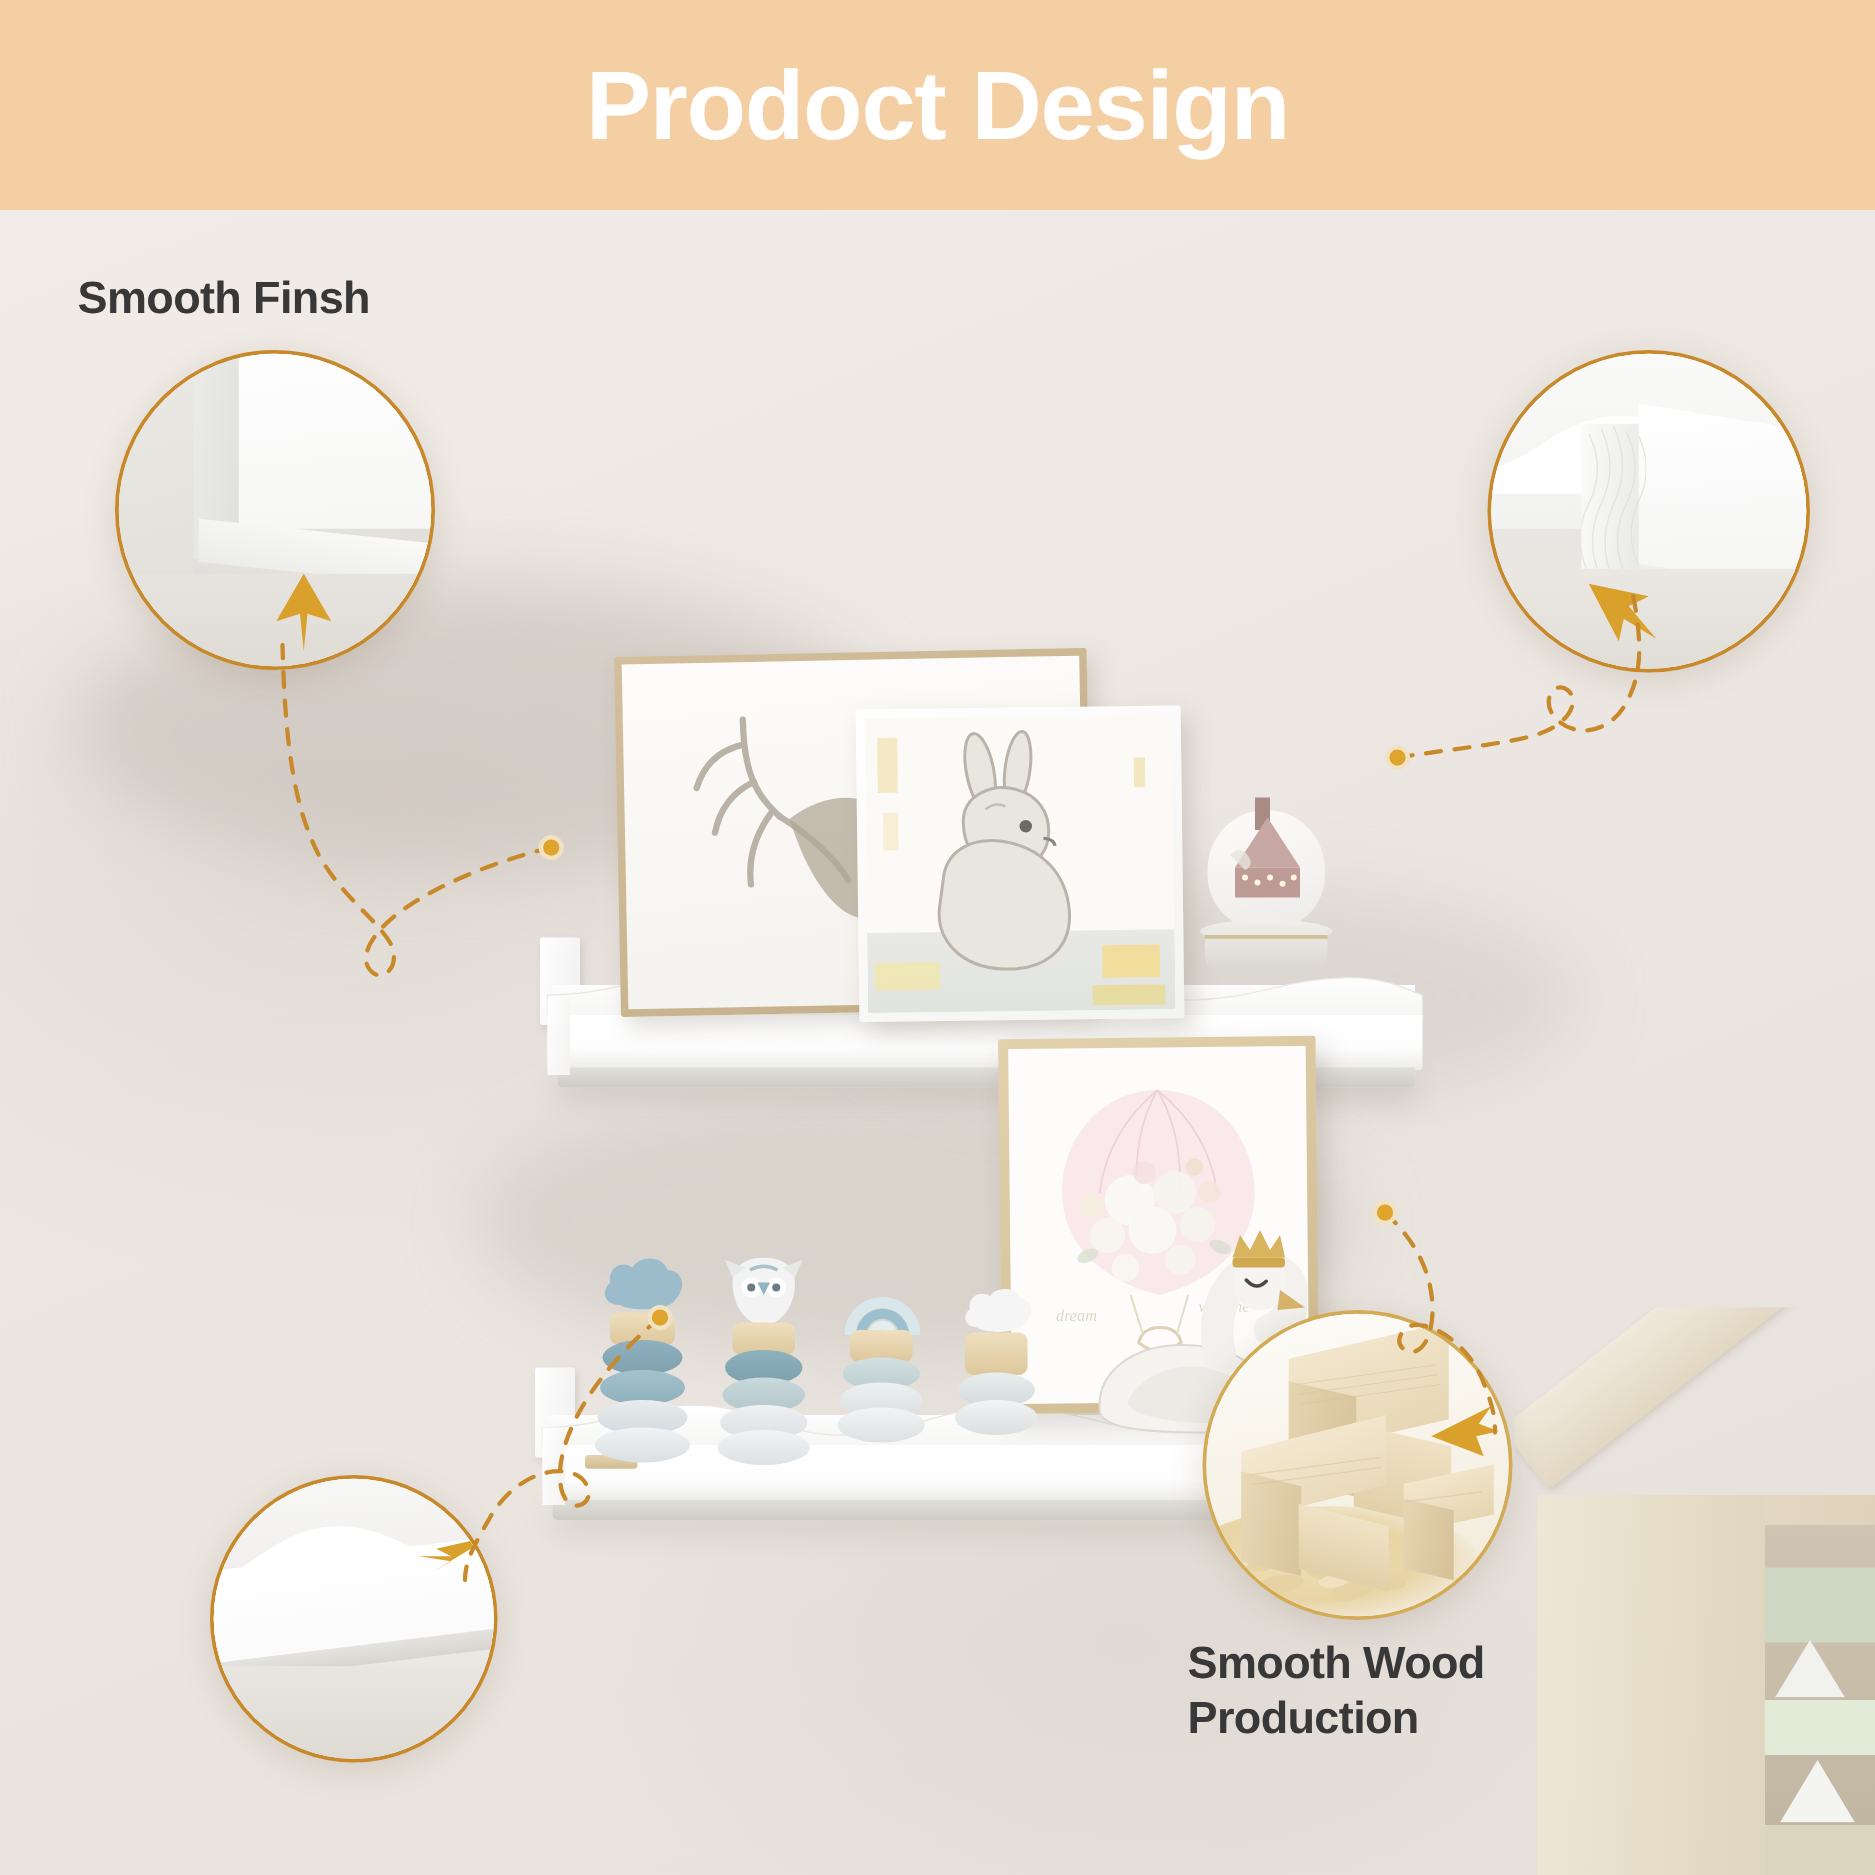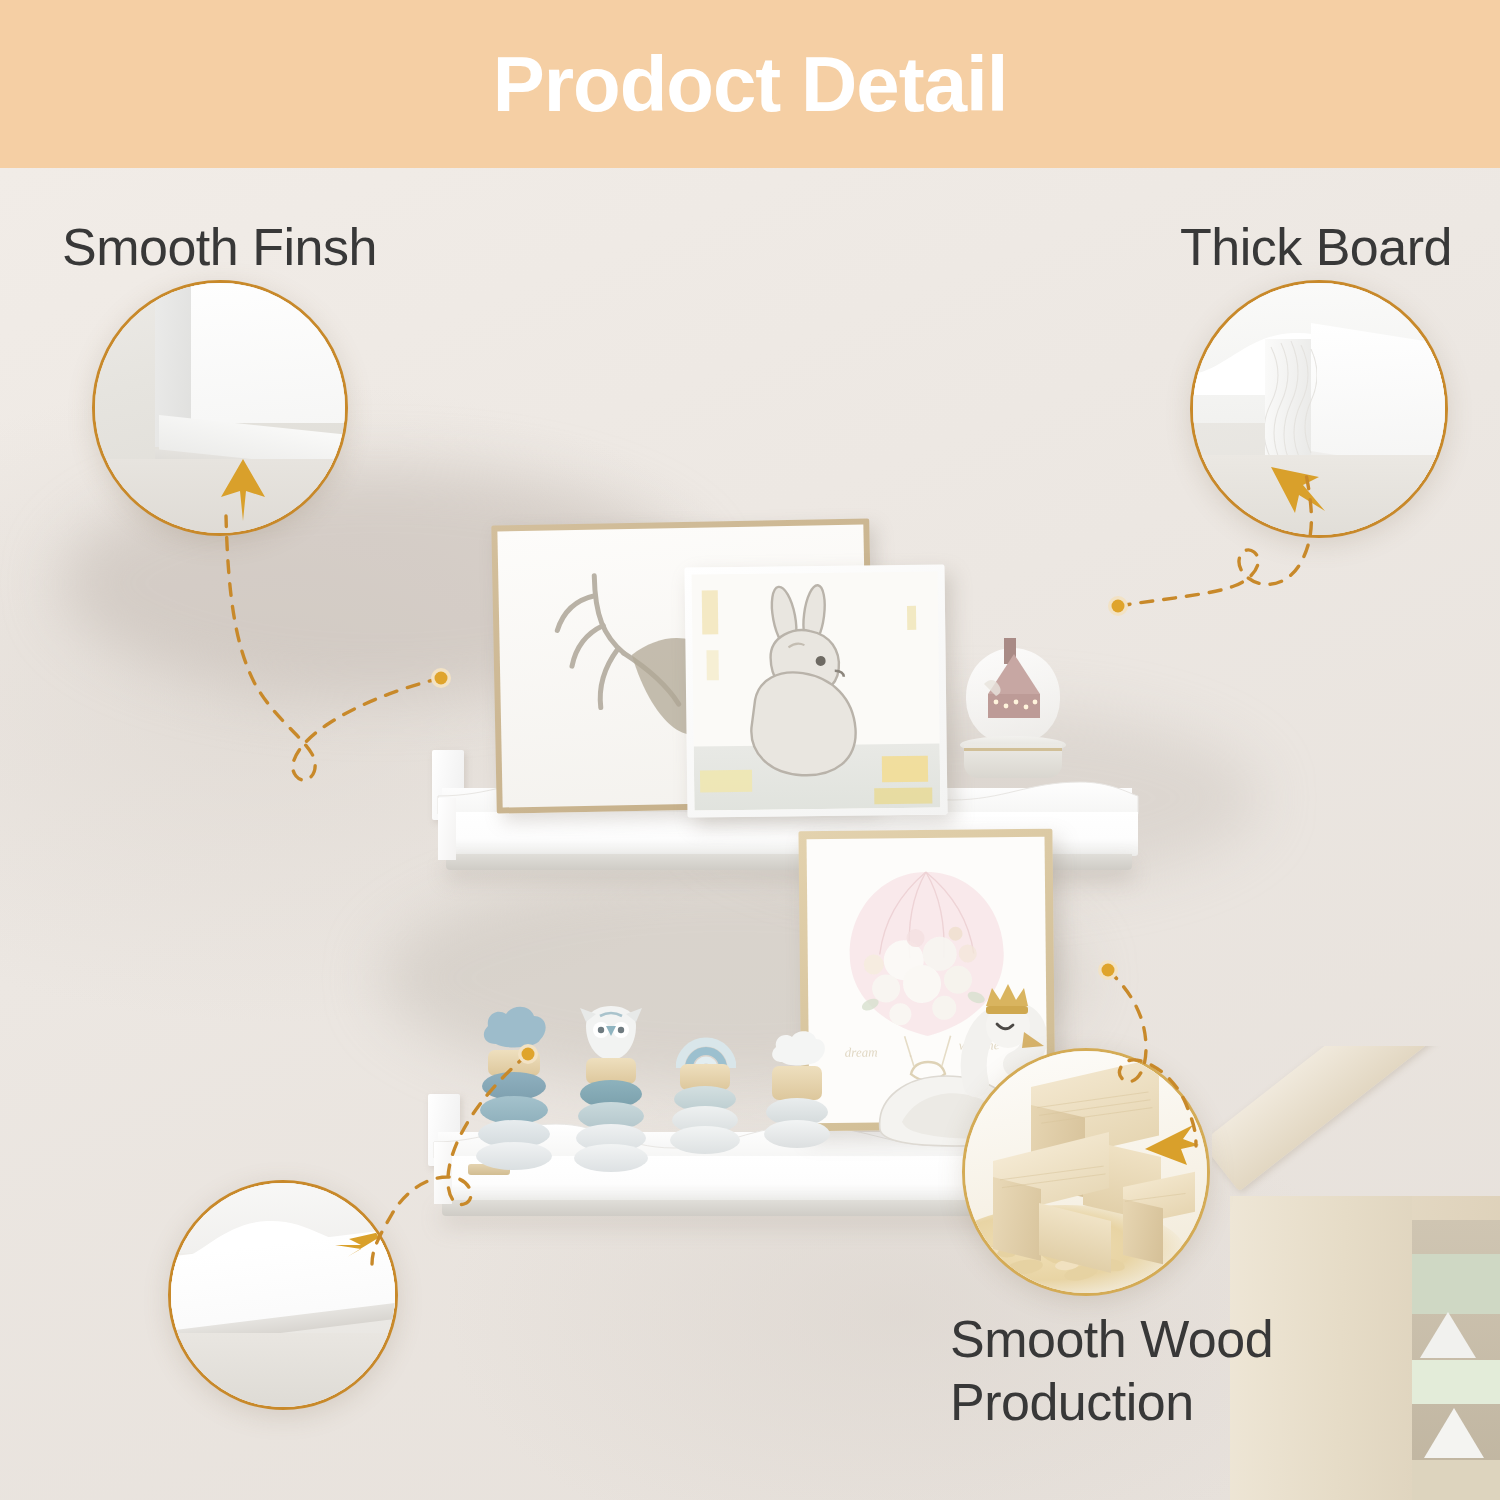--- a/index.html
+++ b/index.html
@@ -29,21 +29,21 @@
     background:
       radial-gradient(ellipse 900px 520px at 18% 40%, rgba(216,209,202,.55) 0%, rgba(216,209,202,0) 62%),
       radial-gradient(ellipse 700px 400px at 60% 86%, rgba(214,207,200,.45) 0%, rgba(214,207,200,0) 65%),
       linear-gradient(158deg,#f1ece7 0%,#ece7e2 42%,#e6e0da 100%);
   }
   
   .wall-shadow{ position:absolute; border-radius:50%; filter:blur(28px); pointer-events:none; }
 
   
   .callout-label{
-    position:absolute; color:#383838; font-size:52px; font-weight:normal;
+    position:absolute; color:#383838; font-size:36px; font-weight:bold;
     line-height:1.22; letter-spacing:-.5px; white-space:pre-line;
   }
 
   
   .magnifier{
     position:absolute; border-radius:50%;
     border:3px solid #c8892a;
     overflow:hidden;
     background:#efece8;
     box-shadow:0 6px 26px rgba(120,100,70,.18);
@@ -63,21 +63,21 @@
   .toy{ position:absolute; }
   .ring{ position:absolute; border-radius:50%; }
 
   
   .frame{ position:absolute; }
 </style>
 </head>
 <body>
 
 <div id="header-band">
-  <div id="header-title">Prodoct Detail</div>
+  <div id="header-title">Prodoct Design</div>
 </div>
 
 <div id="scene">
 
   <div class="wall-shadow" style="left:60px;top:300px;width:640px;height:230px;background:rgba(196,188,180,.55);"></div>
   <div class="wall-shadow" style="left:380px;top:700px;width:700px;height:220px;background:rgba(196,188,180,.45);"></div>
   <div class="wall-shadow" style="left:700px;top:540px;width:560px;height:180px;background:rgba(200,192,184,.40);"></div>
 
   <div style="position:absolute;left:1212px;top:856px;width:300px;height:480px;">
 
@@ -562,19 +562,18 @@
       <circle cx="1118" cy="438" r="6.5" fill="#dfa42c"></circle>
       <circle cx="528" cy="886" r="10" fill="#f2e2c4"></circle>
       <circle cx="528" cy="886" r="6.5" fill="#dfa42c"></circle>
       <circle cx="1108" cy="802" r="10" fill="#f2e2c4"></circle>
       <circle cx="1108" cy="802" r="6.5" fill="#dfa42c"></circle>
     </g>
   </svg>
 
   <div class="callout-label" style="left:62px;top:48px;">Smooth Finsh</div>
 
-  <div class="callout-label" style="left:1180px;top:48px;">Thick Board</div>
 
 
   <div class="callout-label" style="left:950px;top:1140px;">Smooth Wood
 Production</div>
 
 </div>
 
 </body></html>

